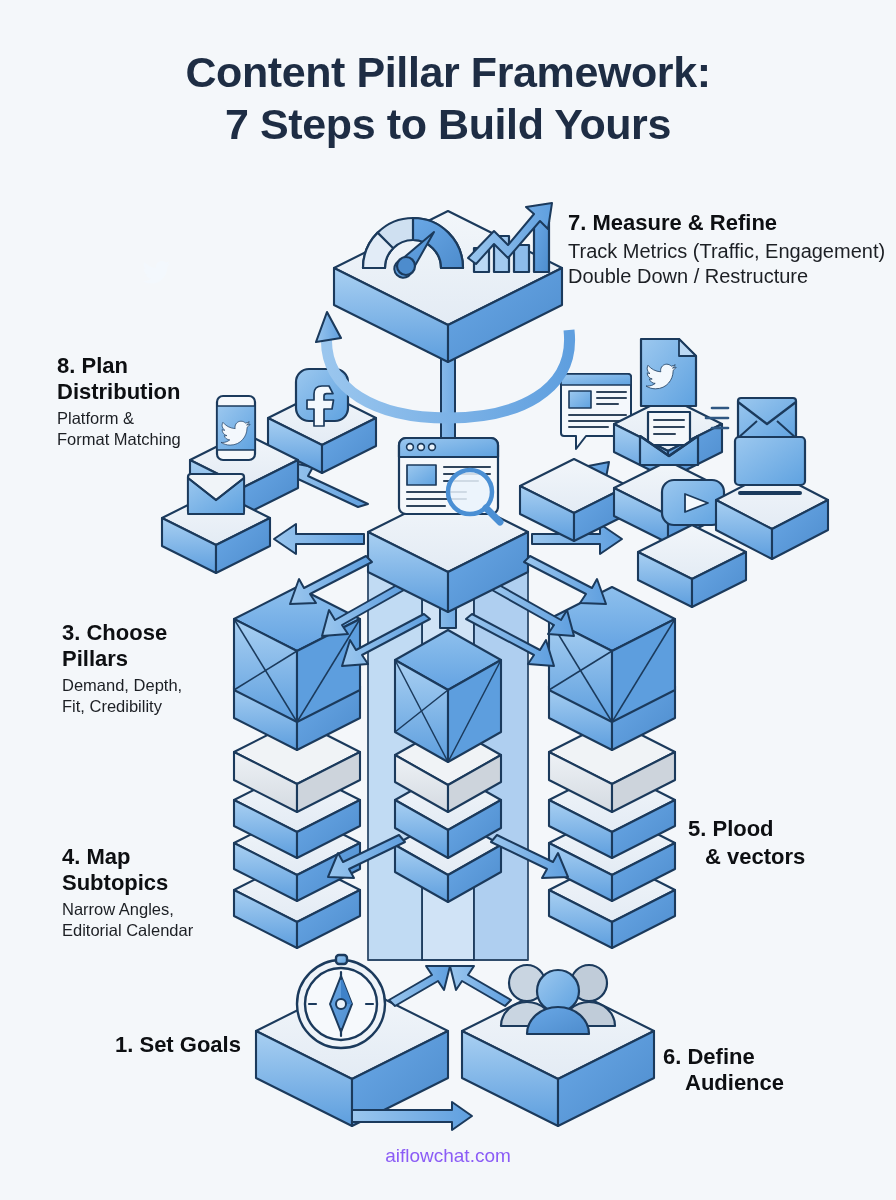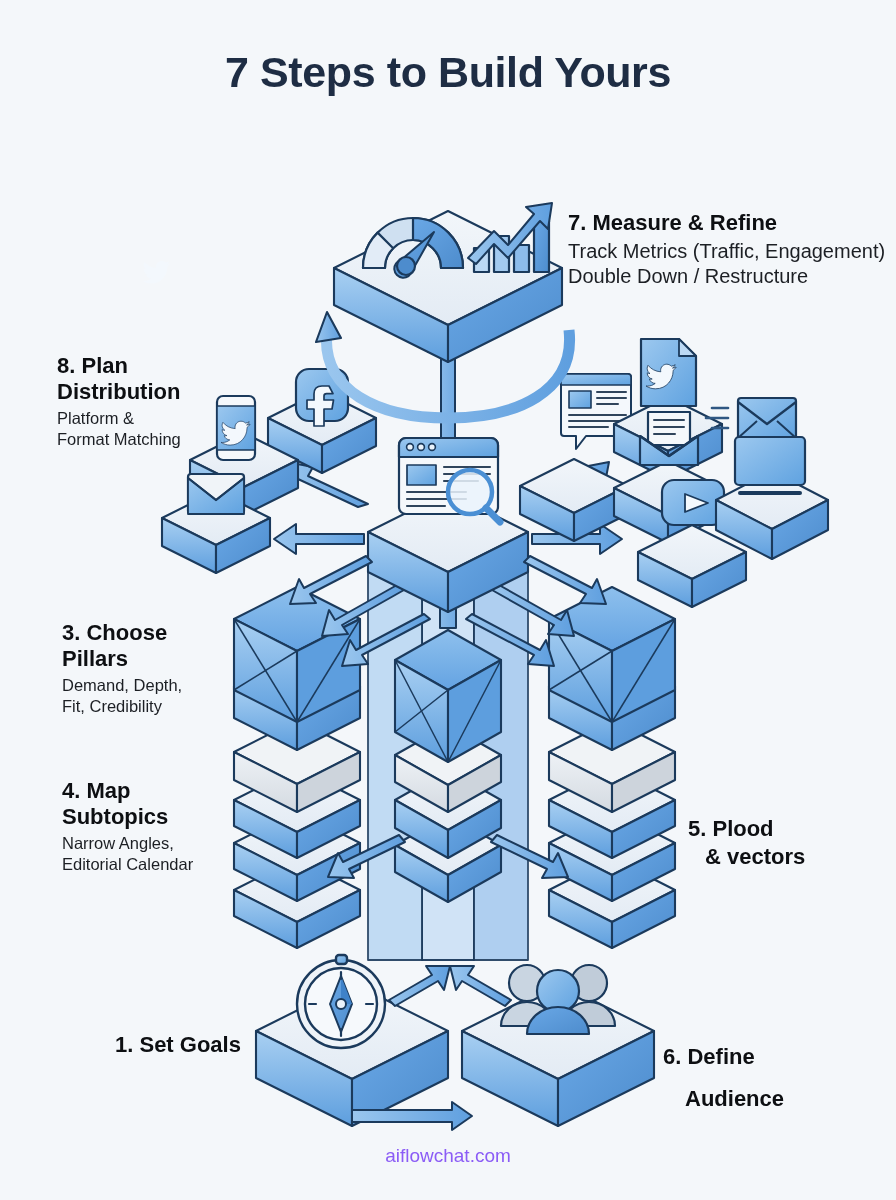--- a/index.html
+++ b/index.html
@@ -41,28 +41,28 @@
   }
   .step .sub {
     color:#1c1f24; font-size:16.5px; line-height:1.25; margin-top:3px;
     white-space:pre-line;
   }
   .step.s7 { left:568px; top:210px; width:320px; }
   .step.s7 .head { font-size:22px; }
   .step.s7 .sub  { font-size:20px; }
   .step.s6 { left:57px;  top:353px; width:200px; }
   .step.s3 { left:62px;  top:620px; width:190px; }
-  .step.s4 { left:62px;  top:778px; width:200px; }
+  .step.s4 { left:62px;  top:844px; width:200px; }
   .step.s5 { left:688px; top:786px; width:190px; }
   .step.s5 .head { line-height:1.3; }
   .step.s5 .head .ind { display:block; padding-left:17px; }
   .step.s1 { left:115px; top:1032px; width:180px; }
   .step.s1 .head { font-size:22px; }
   .step.s2 { left:663px; top:1018px; width:190px; }
-  .step.s2 .head .ind { display:block; padding-left:22px;margin-top:16px; }
+  .step.s2 .head .ind { display:block; padding-left:22px; }
 
   svg.art { position:absolute; left:0; top:0; width:896px; height:1200px; }
 </style>
 </head>
 <body>
 
 <div id="stage">
 
   <svg class="art" viewBox="0 0 896 1200">
     <defs>
@@ -453,20 +453,21 @@
         <rect x="494" y="236" width="15" height="36" fill="#a3caef"></rect>
         <rect x="514" y="245" width="15" height="27" fill="#8dbceb"></rect>
         <rect x="534" y="221" width="15" height="51" fill="url(#gBlueDk)"></rect>
         <path d="M468,258 L494,231 L508,245 L534,214 L526,207 L552,203 L548,229 L540,221 L508,258 L494,244 L476,264 Z" fill="url(#gArrow)" stroke-width="2"></path>
       </g>
 
     </g>
   </svg>
 
   <div class="title">
+    <span class="l1">Content Pillar Framework:</span>
     <span class="l2">7 Steps to Build Yours</span>
   </div>
 
   <div class="step s7">
     <div class="head">7. Measure &amp; Refine</div>
     <div class="sub">Track Metrics (Traffic, Engagement)
 Double Down / Restructure</div>
   </div>
 
   <div class="step s6">

